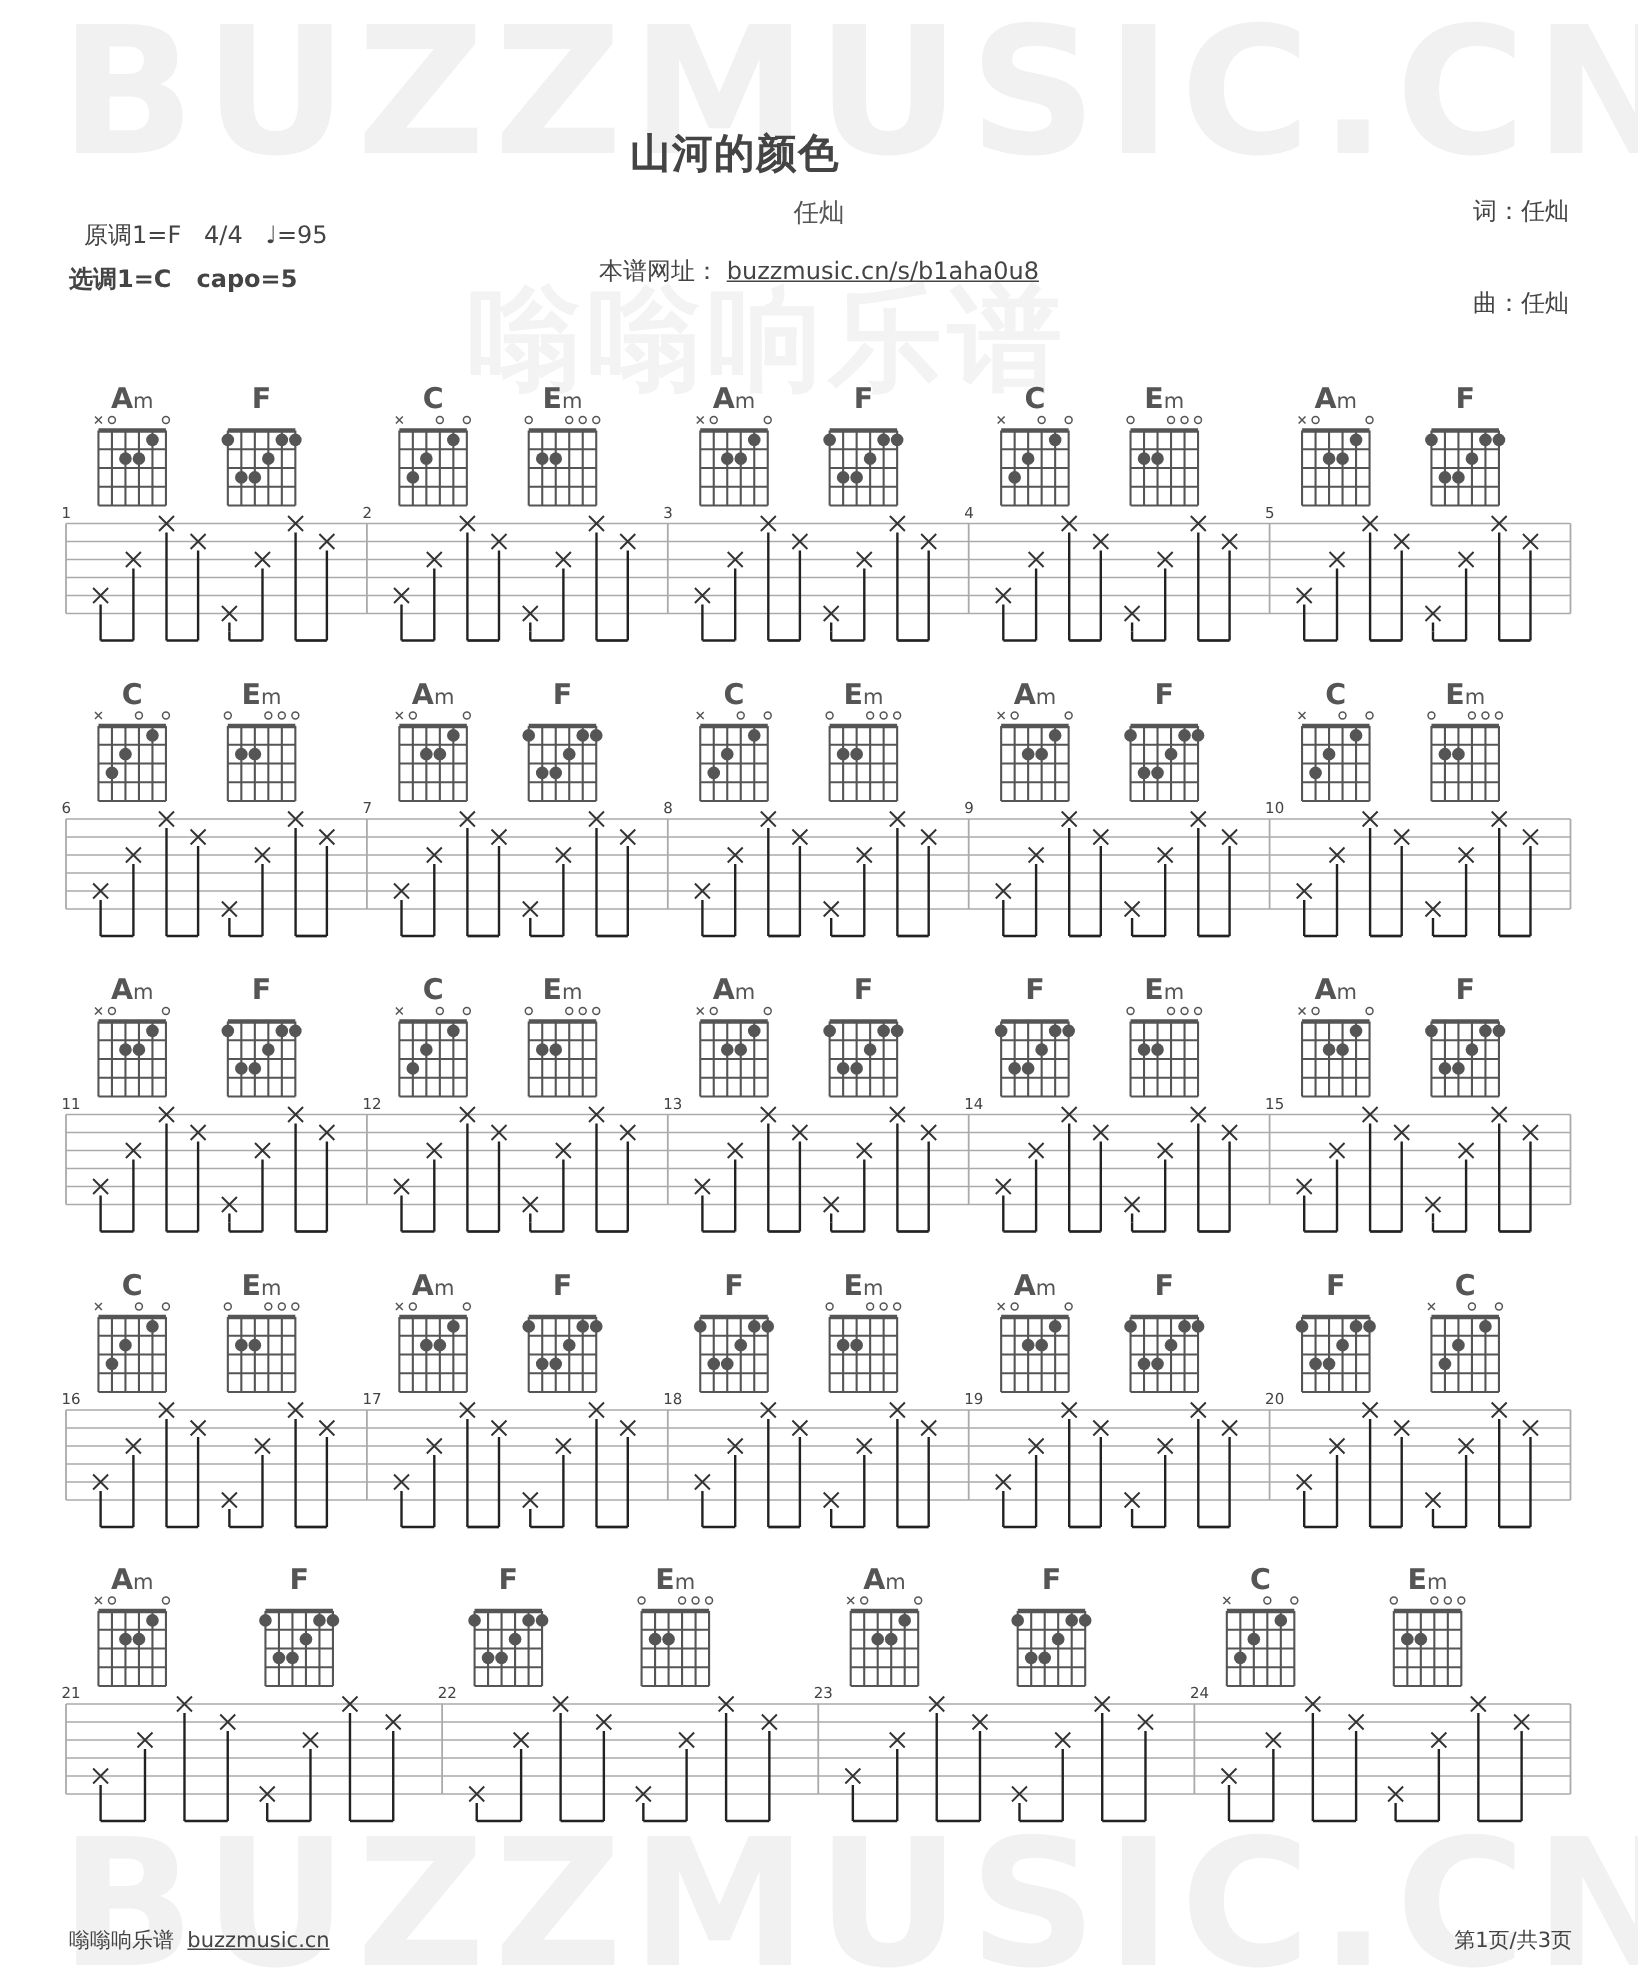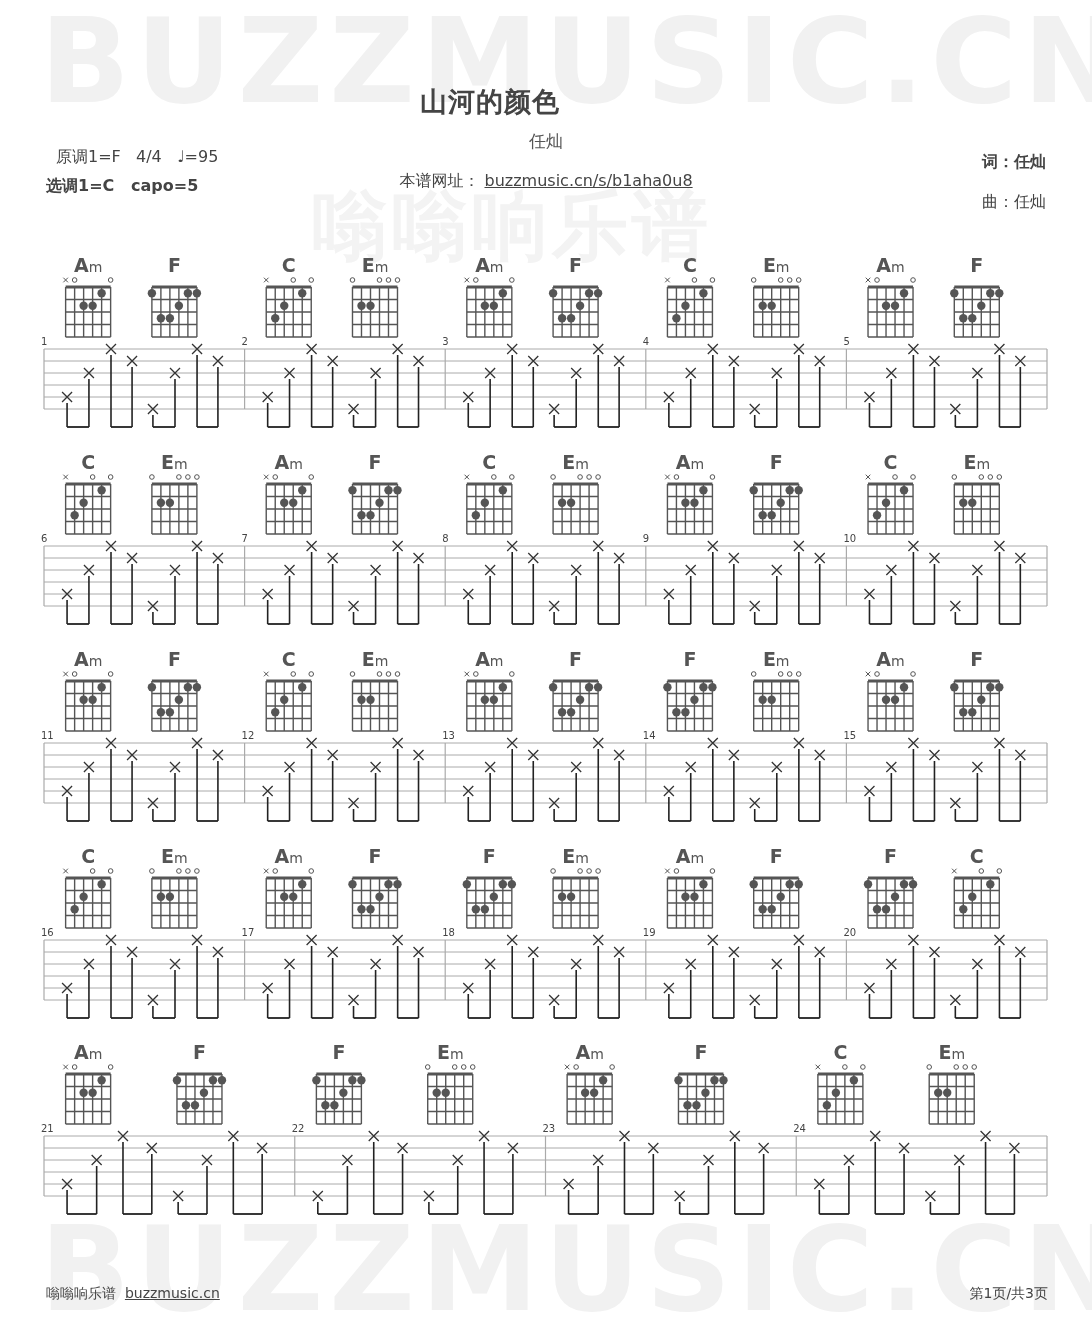--- a/index.html
+++ b/index.html
@@ -35,21 +35,21 @@
   <div class="artist">任灿</div>
 
   <div class="meta" style="left:56px; top:147px;">原调1=F   4/4   ♩=95</div>
   <div class="meta" style="left:46px; top:176px;font-weight:bold;">选调1=C   capo=5</div>
 
   <div class="url-line">
     <span>本谱网址：</span>
     <a>buzzmusic.cn/s/b1aha0u8</a>
   </div>
 
-  <div class="meta" style="right:46px; top:152px;font-weight:bold;">词：任灿</div>
+  <div class="meta" style="right:46px; top:131px;">词：任灿</div>
   <div class="meta" style="right:46px; top:192px;">曲：任灿</div>
 
   <svg id="score" width="1092" height="1325">
       <g>
         <line x1="44" y1="349" x2="1047" y2="349" stroke="#aaaaaa" stroke-width="1"></line>
         <line x1="44" y1="361" x2="1047" y2="361" stroke="#aaaaaa" stroke-width="1"></line>
         <line x1="44" y1="373" x2="1047" y2="373" stroke="#aaaaaa" stroke-width="1"></line>
         <line x1="44" y1="385" x2="1047" y2="385" stroke="#aaaaaa" stroke-width="1"></line>
         <line x1="44" y1="397" x2="1047" y2="397" stroke="#aaaaaa" stroke-width="1"></line>
         <line x1="44" y1="409" x2="1047" y2="409" stroke="#aaaaaa" stroke-width="1"></line>

